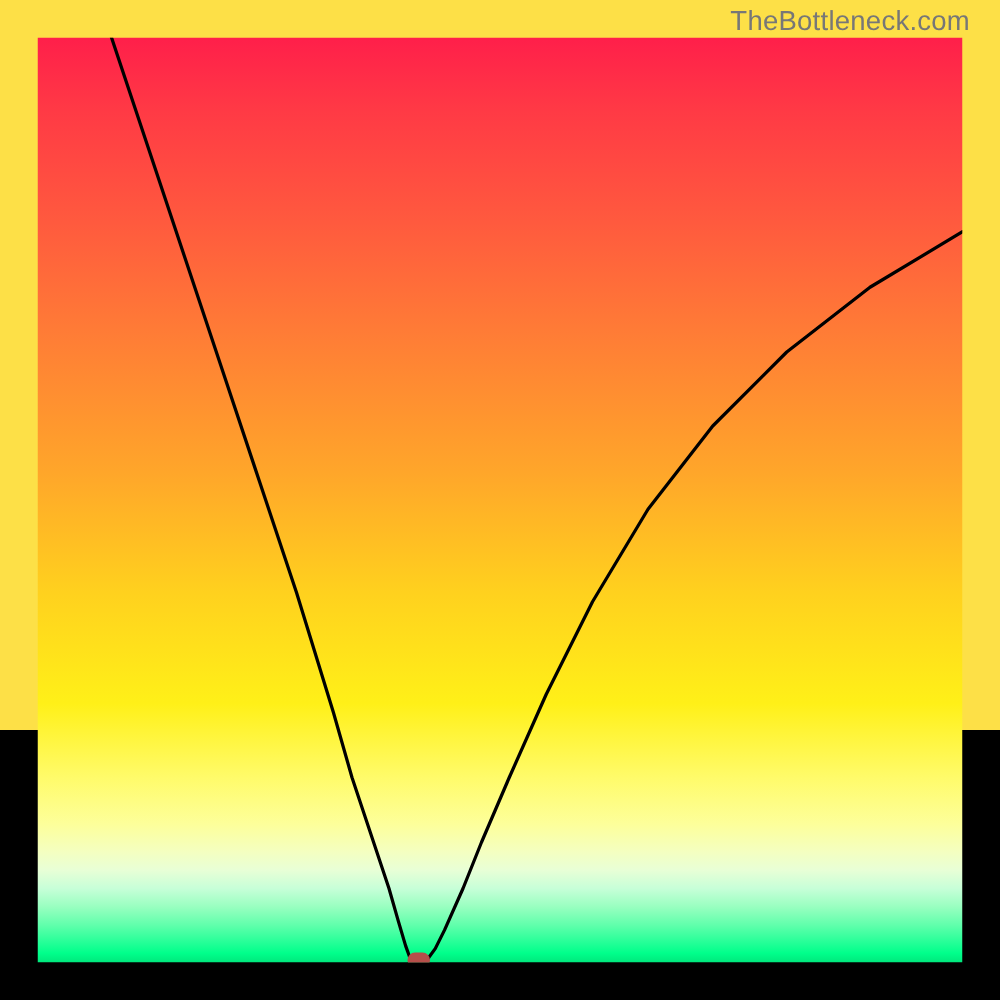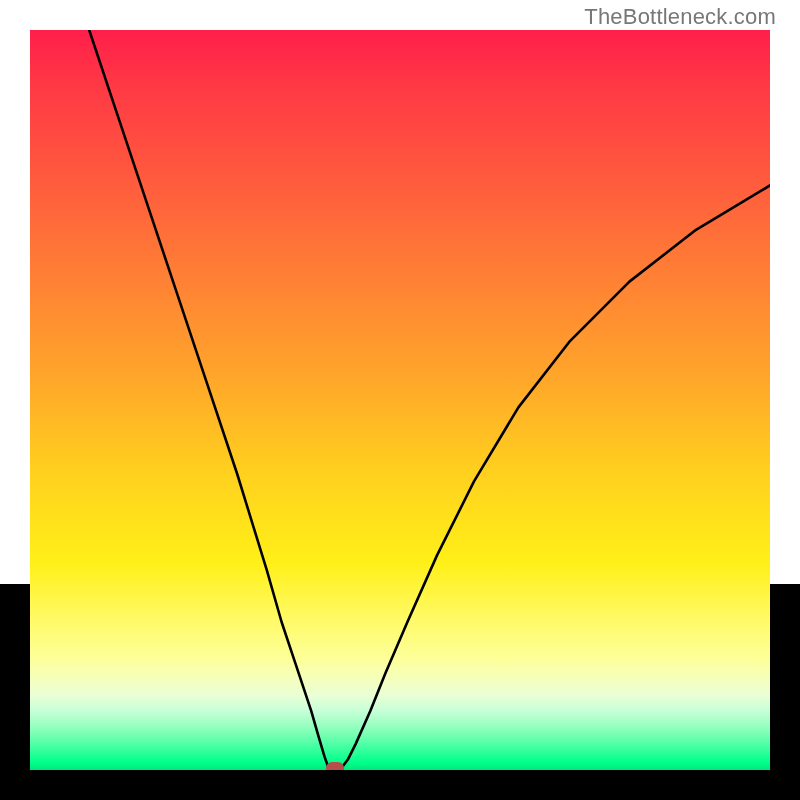--- a/index.html
+++ b/index.html
@@ -8,21 +8,21 @@
     width: 800px;
     height: 800px;
     background: #000;
     overflow: hidden;
     font-family: Arial, Helvetica, sans-serif;
   }
   .frame {
     position: relative;
     width: 800px;
     height: 584px;
-    background: #ffffff;
+    background: #fde047;
   }
   .watermark {
     position: absolute;
     top: 4px;
     right: 24px;
     color: #777;
     font-size: 22px;
     font-weight: 500;
     letter-spacing: 0.2px;
     z-index: 10;

